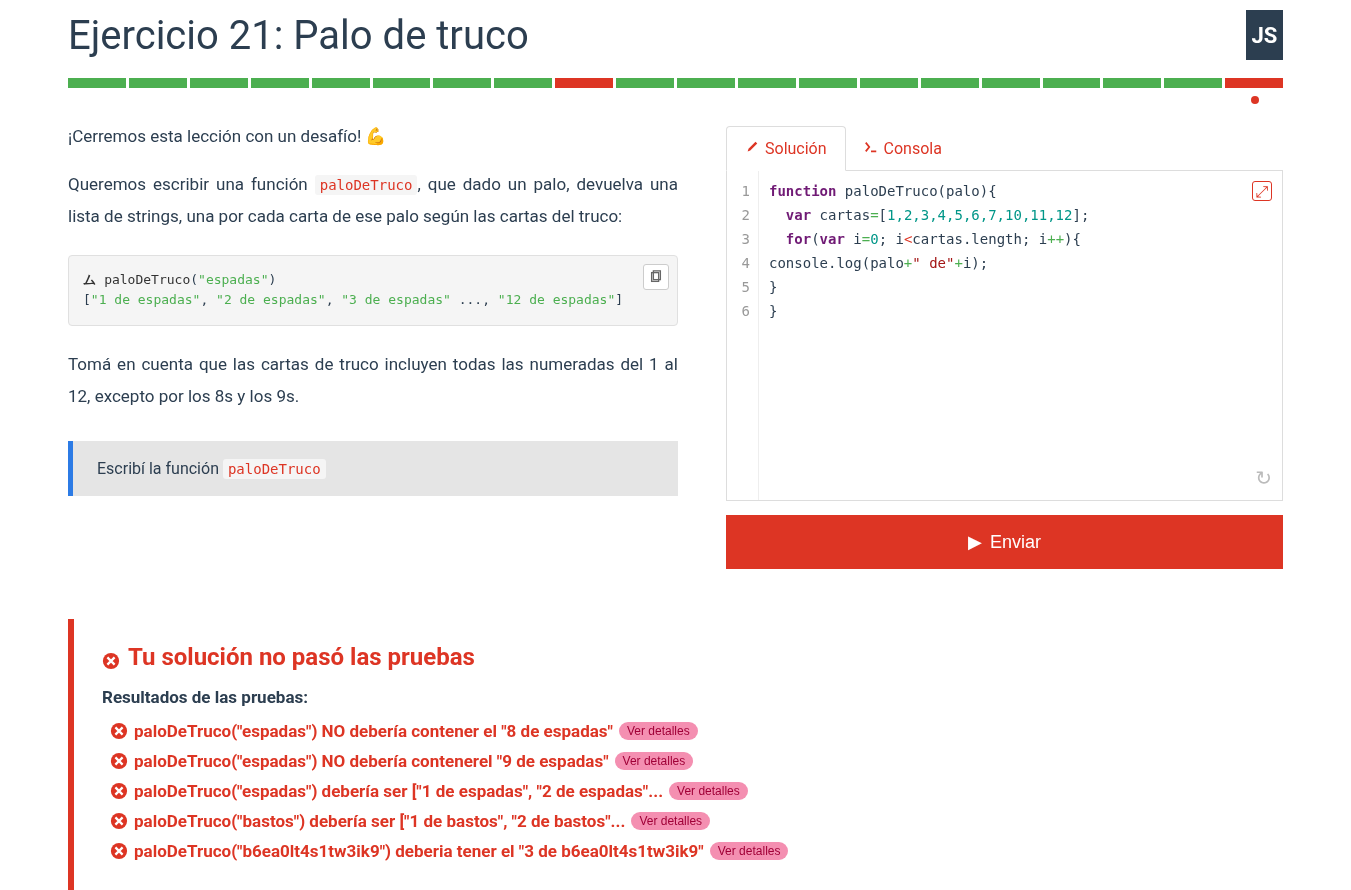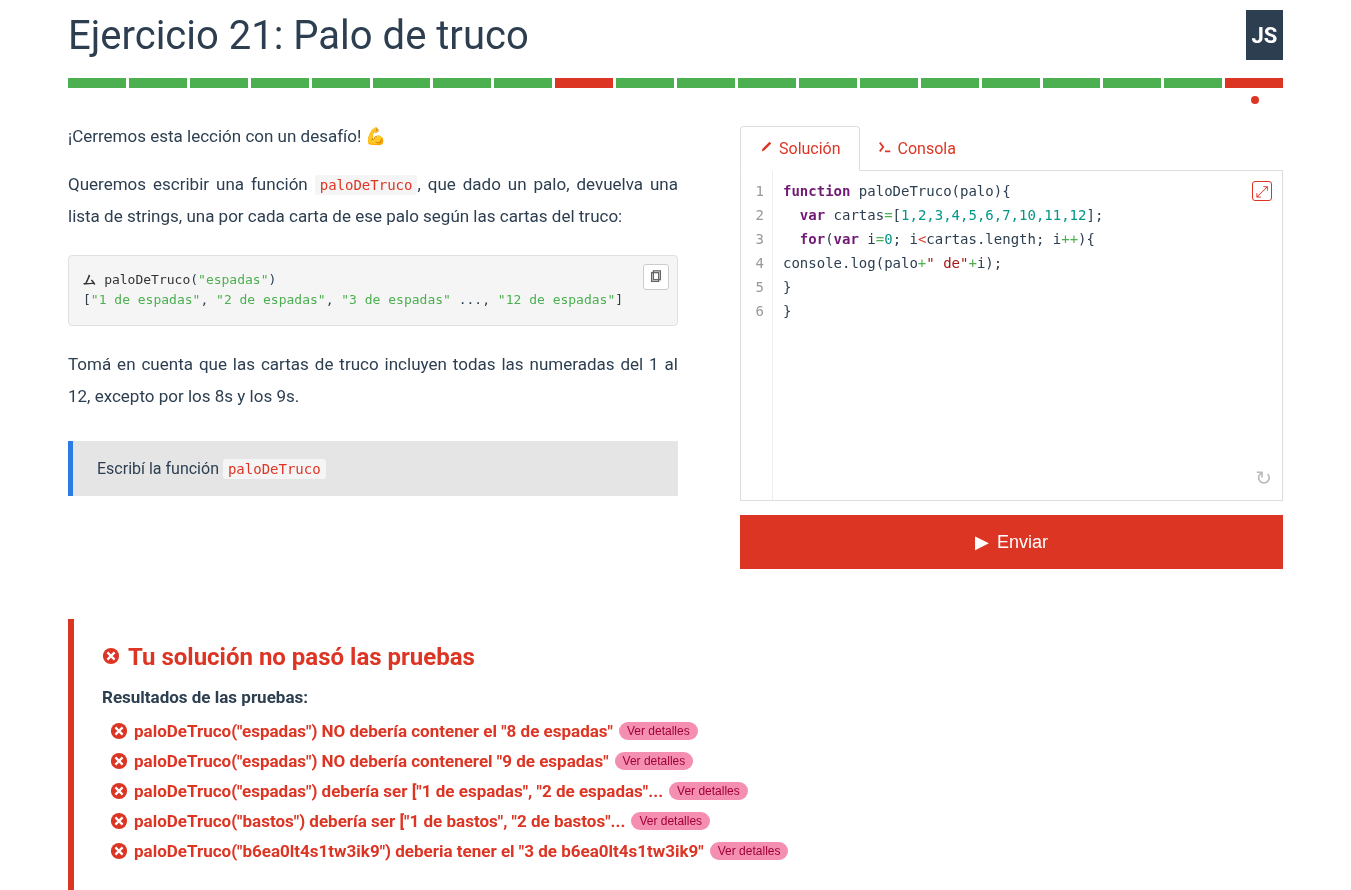--- a/index.html
+++ b/index.html
@@ -10,21 +10,21 @@
     .title { font-size: 40px; font-weight: 400; color: #2c3e50; }
     .lang-badge { width: 37px; height: 50px; background: #2c3e50; color: #fff; display: flex; align-items: center; justify-content: center; font-size: 22px; font-weight: bold; }
     
     .progress-bar { display: flex; gap: 3px; margin-top: 18px; margin-bottom: 8px; }
     .progress-seg { flex: 1; height: 10px; }
     .progress-seg.green { background: #4caf50; }
     .progress-seg.red { background: #dd3524; }
     .progress-dot-row { display: flex; justify-content: flex-end; padding-right: 24px; margin-bottom: 22px; }
     .progress-dot { width: 8px; height: 8px; background: #dd3524; border-radius: 50%; }
     
-    .main { display: flex; gap: 30px; justify-content: space-between; }
+    .main { display: flex; gap: 16px; justify-content: space-between; }
     .left { flex: 0 0 610px; }
     .right { flex: 1; margin-left: 32px; }
     
     .intro { font-size: 17px; color: #2c3e50; margin-bottom: 22px; }
     .desc { font-size: 17px; color: #2c3e50; line-height: 1.9; text-align: justify; margin-bottom: 22px; }
     .inline-code { font-family: Menlo, Monaco, Consolas, monospace; font-size: 14px; background: #f5f5f5; color: #dd3524; padding: 2px 5px; border-radius: 3px; }
     
     .code-example { background: #f5f5f5; border: 1px solid #e0e0e0; border-radius: 4px; padding: 14px; margin-bottom: 22px; position: relative; font-family: Menlo, Monaco, Consolas, monospace; font-size: 13px; line-height: 1.6; }
     .copy-btn { position: absolute; top: 8px; right: 8px; width: 26px; height: 26px; background: #fff; border: 1px solid #ccc; border-radius: 3px; display: flex; align-items: center; justify-content: center; cursor: pointer; }
     .code-example .prompt { color: #333; font-weight: bold; }
@@ -48,21 +48,21 @@
     .num { color: #009688; }
     .opgreen { color: #4caf50; }
     .opred { color: #dd3524; }
     .strcode { color: #a31515; }
     .expand-icon { position: absolute; top: 10px; right: 10px; color: #dd3524; cursor: pointer; font-size: 16px; border: 1px solid #dd3524; border-radius: 3px; width: 20px; height: 20px; display: flex; align-items: center; justify-content: center; }
     .reset-icon { position: absolute; bottom: 10px; right: 10px; color: #bbb; cursor: pointer; font-size: 20px; }
     
     .submit-btn { width: 100%; padding: 16px; background: #dd3524; color: #fff; border: none; font-size: 18px; cursor: pointer; margin-top: 14px; display: flex; align-items: center; justify-content: center; gap: 8px; }
     
     .results { border-left: 6px solid #dd3524; background: #fff; padding: 24px 28px 28px; margin-top: 50px; }
-    .results-title { font-size: 24px; font-weight: bold; color: #dd3524; display: flex; align-items: flex-start; gap: 8px; margin-bottom: 16px; }
+    .results-title { font-size: 24px; font-weight: bold; color: #dd3524; display: flex; align-items: center; gap: 8px; margin-bottom: 16px; }
     .results-subtitle { font-size: 17px; font-weight: bold; color: #2c3e50; margin-bottom: 14px; }
     .test-item { display: flex; align-items: center; gap: 6px; margin-bottom: 10px; padding-left: 8px; }
     .test-text { font-size: 17px; font-weight: bold; color: #dd3524; }
     .details-btn { background: #f48fb1; color: #a00037; font-size: 12px; padding: 2px 8px; border-radius: 10px; cursor: pointer; border: none; }
     
     .fail-icon { width: 18px; height: 18px; flex-shrink: 0; }
     .fail-icon svg { width: 100%; height: 100%; }
     .pencil-icon svg, .console-icon svg { width: 14px; height: 14px; }
   </style>
 </head>

